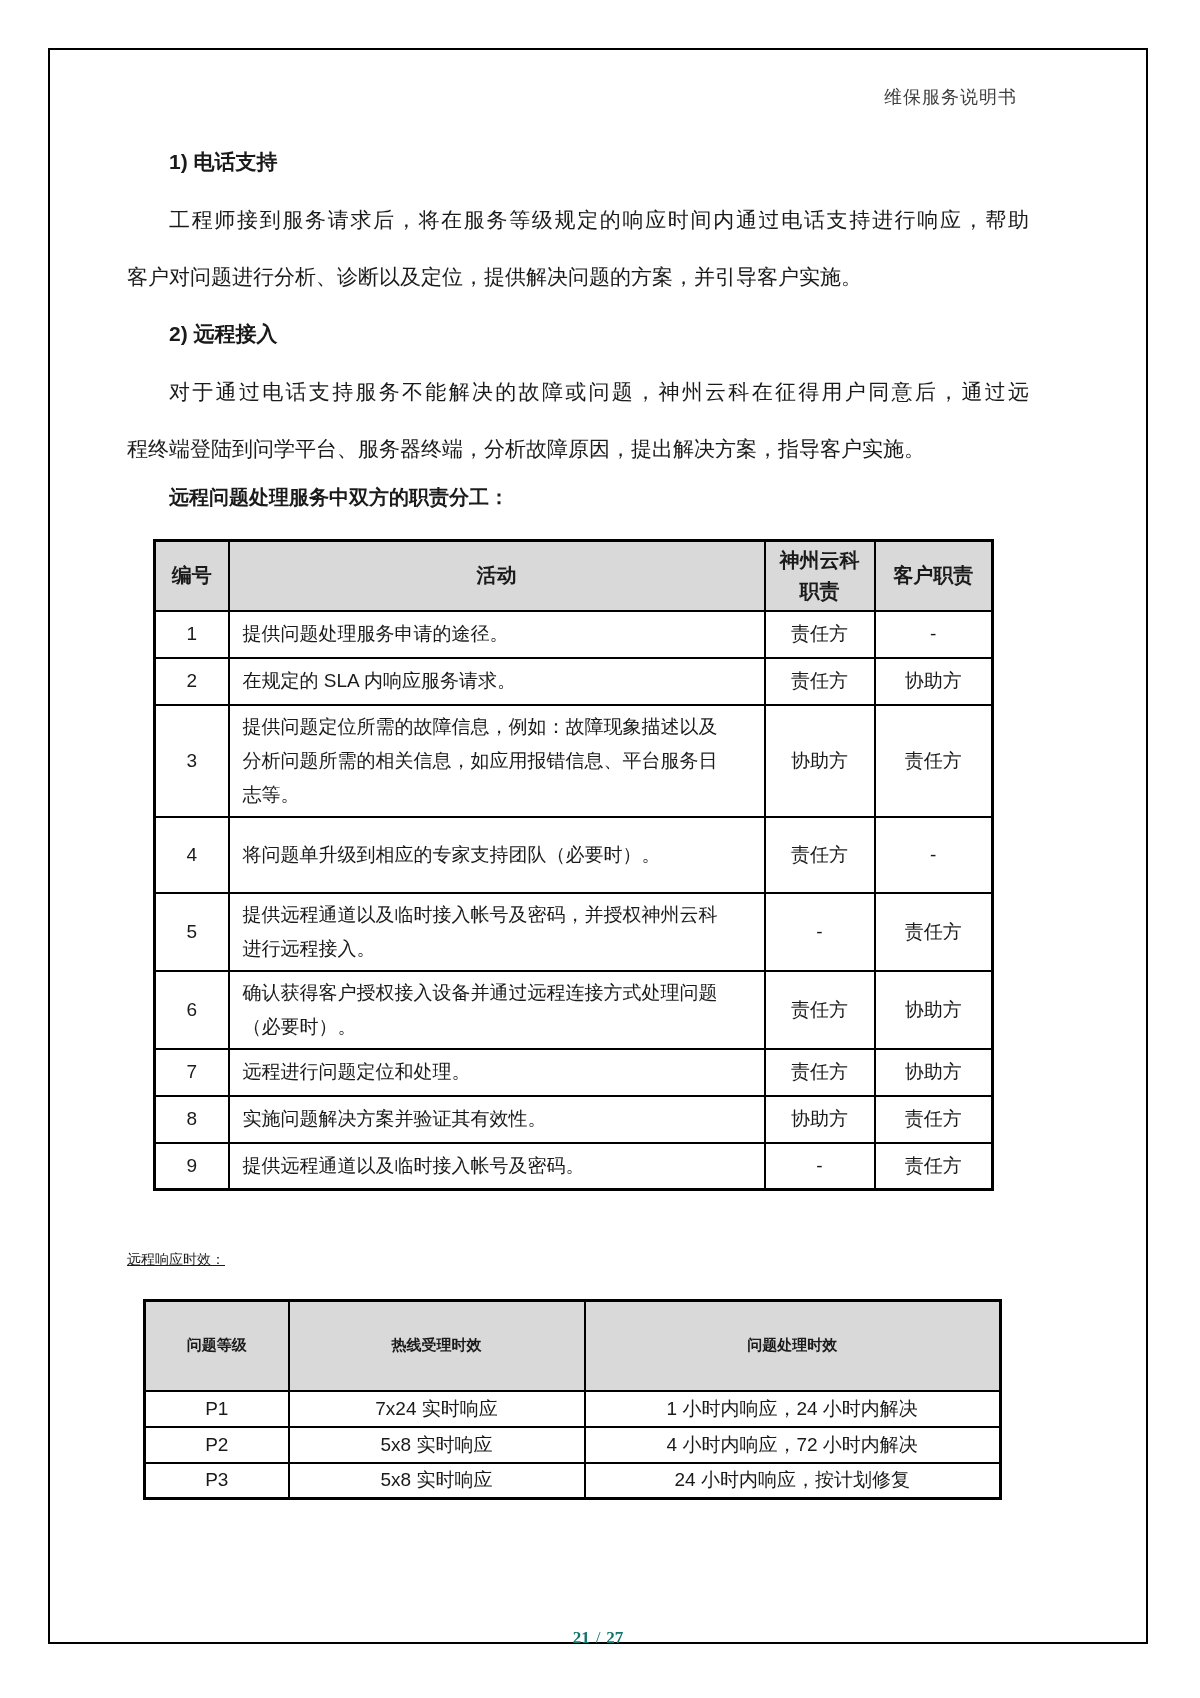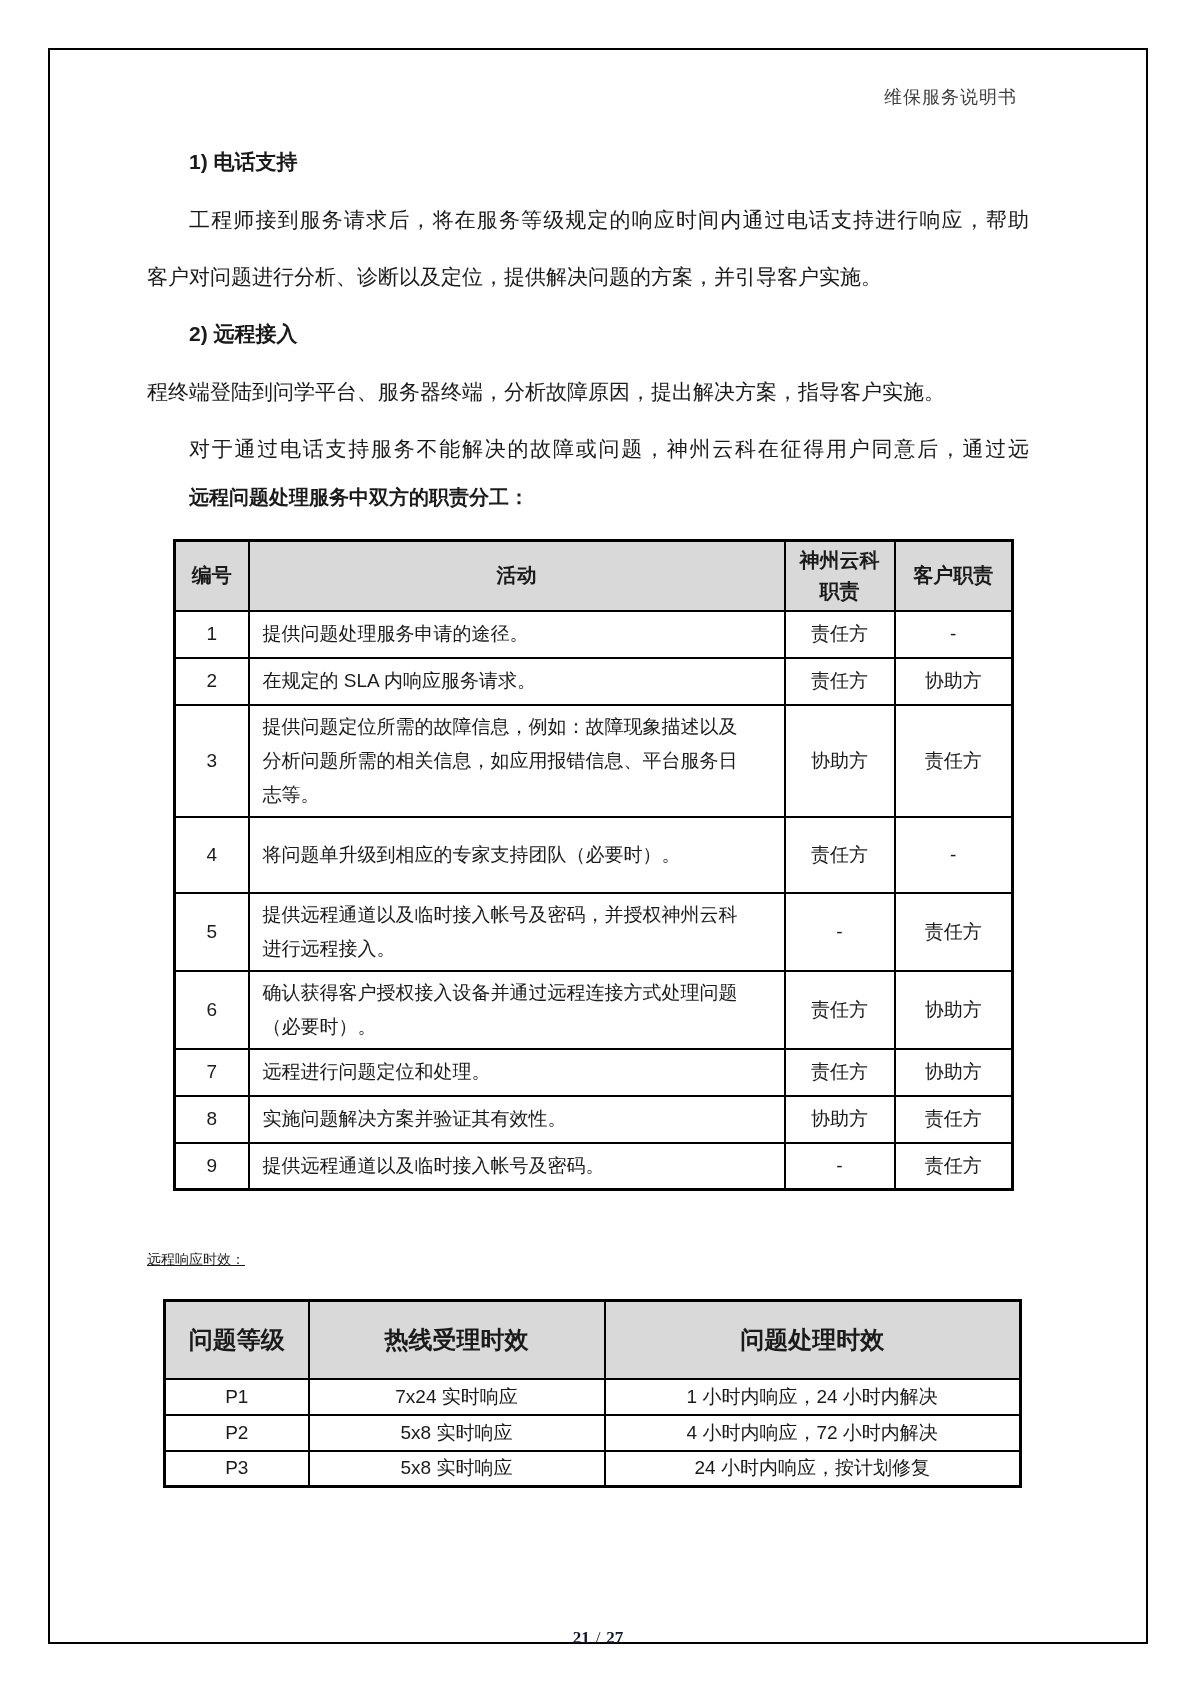--- a/index.html
+++ b/index.html
@@ -13,21 +13,21 @@
   }
   .frame {
     position: absolute;
     left: 48px; top: 48px;
     width: 1100px; height: 1596px;
     border: 2px solid var(--border-color, #2b2b2b);
     box-sizing: border-box;
   }
   .content {
     position: relative;
-    padding: 37px 117px 0 97px;
+    padding: 37px 117px 0 77px;
   }
   .doc-header {
     text-align: right;
     padding-right: 12px;
     font-family: "Liberation Serif", "DejaVu Serif", serif;
     font-size: 18px;
     line-height: 20px;
     color: #3d3d3d;
     letter-spacing: 1px;
   }
@@ -83,31 +83,31 @@
   .rt-label { margin: 54px 0 13px 0; font-size: 14px; line-height: 28px; text-decoration: underline; }
   .sla-table {
     margin: 26px 0 0 16px;
     width: 856px;
     border: 3px solid var(--border-color, #000);
     font-size: 19px;
   }
   .sla-table col.c1 { width: 144px; }
   .sla-table col.c2 { width: 296px; }
   .sla-table col.c3 { width: 416px; }
-  .sla-table th { height: 78px; font-size: 24px; }
+  .sla-table th { height: 90px; font-size: 15px; }
   .sla-table tbody tr { height: 36px; }
   .sla-table td { text-align: center; }
   
   .footer {
     position: absolute;
     left: 0; right: 0; top: 1578px;
     text-align: center;
     font-family: "Liberation Serif", "DejaVu Serif", serif;
     font-size: 17px;
-    color: #0f172a;
+    color: #0f766e;
   }
   .footer .num { font-weight: bold; }
   .footer .sep { font-weight: normal; padding: 0 6px; }
 </style>
 </head>
 <body>
 
 <div class="page">
   <div class="frame">
     <div class="content">
@@ -119,22 +119,22 @@
       <h3 class="sec-heading">1) 电话支持</h3>
 
       <p class="para">
         <span class="line indent justify">工程师接到服务请求后，将在服务等级规定的响应时间内通过电话支持进行响应，帮助</span>
         <span class="line">客户对问题进行分析、诊断以及定位，提供解决问题的方案，并引导客户实施。</span>
       </p>
 
       <h3 class="sec-heading second">2) 远程接入</h3>
 
       <p class="para">
+        <span class="line indent justify">对于通过电话支持服务不能解决的故障或问题，神州云科在征得用户同意后，通过远</span>
         <span class="line">程终端登陆到问学平台、服务器终端，分析故障原因，提出解决方案，指导客户实施。</span>
-        <span class="line indent justify">对于通过电话支持服务不能解决的故障或问题，神州云科在征得用户同意后，通过远</span>
       </p>
 
       <p class="table-intro">远程问题处理服务中双方的职责分工：</p>
 
       <table class="resp-table" id="resp-table">
         <colgroup>
             <col class="c1">
             <col class="c2">
             <col class="c3">
             <col class="c4">

